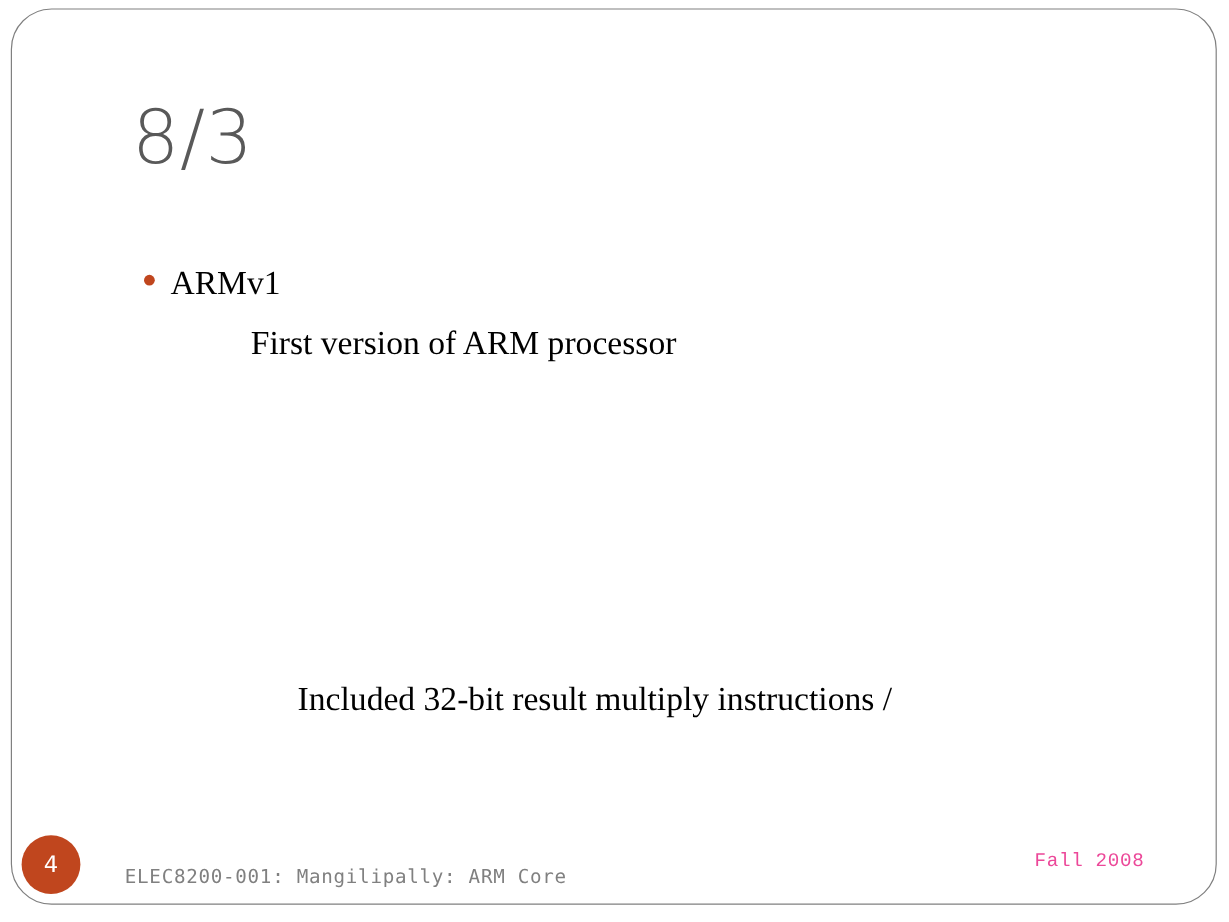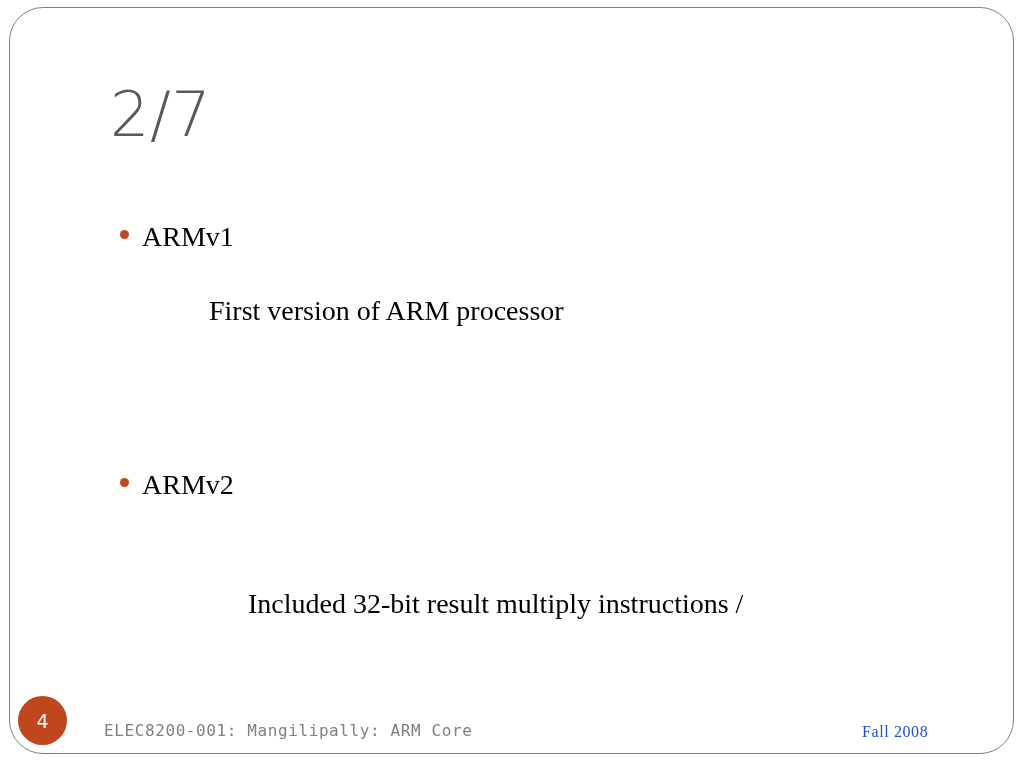--- a/index.html
+++ b/index.html
@@ -102,50 +102,45 @@
     font-family: "DejaVu Sans Mono", monospace;
     font-size: 16px;
     color: #808080;
     letter-spacing: 0.6px;
     white-space: nowrap;
   }
   #footer-right {
     position: absolute;
     left: 862px;
     top: 709px;
-    font-family: Liberation Serif, serif;
+    font-family: Liberation Mono, monospace;
     font-size: 16px;
-    color: #1d4ed8;
+    color: #ec4899;
     letter-spacing: 0.6px;
     white-space: nowrap;
-    margin-top: 14px;
   }
 </style>
 </head>
 <body>
 
 <div id="slide">
 
   <div id="slide-frame"></div>
 
-  <div id="slide-title">2/7</div>
+  <div id="slide-title">8/3</div>
 
   <div id="body-content">
 
     <div class="bullet-row" style="left:120px; top:222px;">
       <span class="bullet-dot"></span>
       <span class="bullet-label">ARMv1</span>
     </div>
-    <div class="sub-line" style="left:209px; top:271px;margin-top:24px;">First version of ARM processor</div>
+    <div class="sub-line" style="left:209px; top:271px;">First version of ARM processor</div>
 
-    <div class="bullet-row" style="left:120px; top:470px;">
-      <span class="bullet-dot"></span>
-      <span class="bullet-label">ARMv2</span>
-    </div>
-    <div class="sub-line" style="left:248px; top:568px;margin-top:20px;">Included 32-bit result multiply instructions /</div>
+    <div class="sub-line" style="left:248px; top:568px;">Included 32-bit result multiply instructions /</div>
 
   </div>
 
   <div id="page-badge">4</div>
 
   <div id="footer-left">ELEC8200-001: Mangilipally: ARM Core</div>
 
   <div id="footer-right">Fall 2008</div>
 
 </div>

